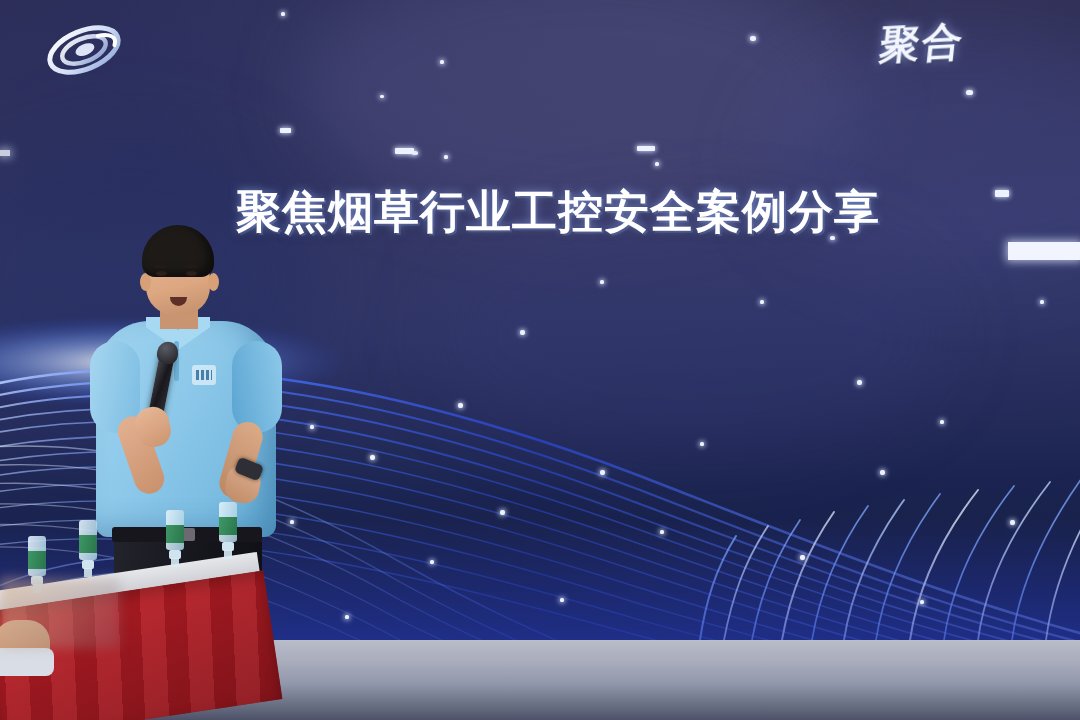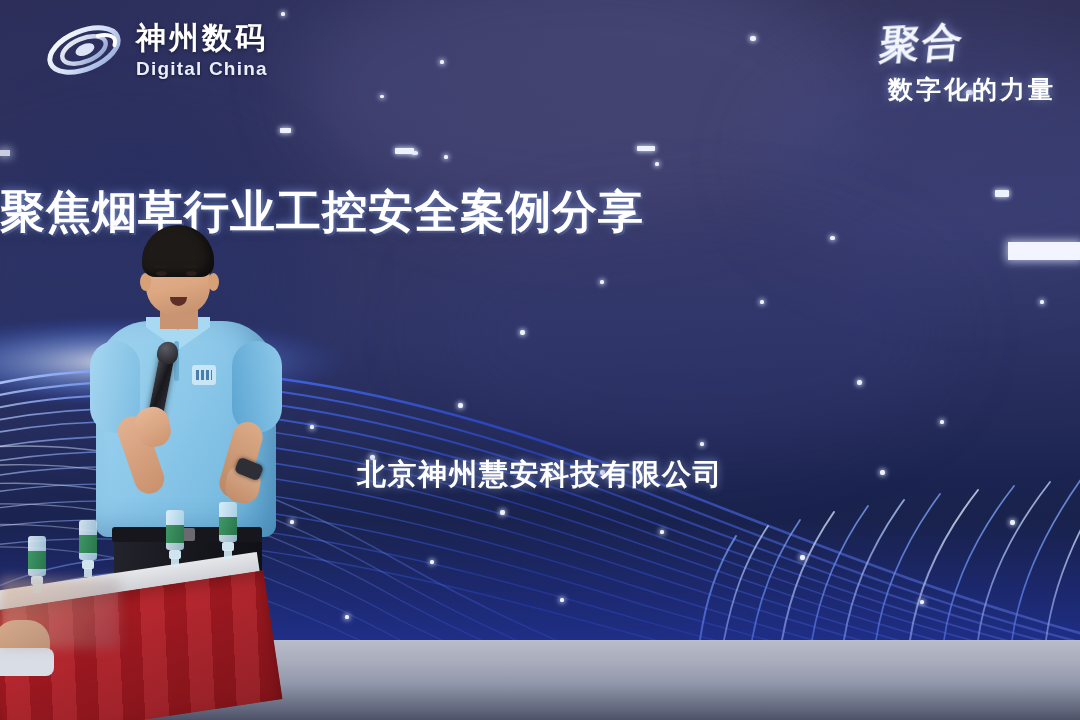--- a/index.html
+++ b/index.html
@@ -50,21 +50,21 @@
   .particle{
     position:absolute; background:#eef2ff; border-radius:40%;
     box-shadow:0 0 5px 1px rgba(210,225,255,.85);
     pointer-events:none;
   }
   .dash{ border-radius:1px; }
 
   
   .slide-title{
     position:absolute; left:0; top:186px; width:880px;
-    text-align:left;
+    text-align:right;
     font-size:45px; line-height:52px;
     letter-spacing:1px;
     font-weight:bold;
     color:#ffffff;
     font-family:"DejaVu Sans","Liberation Sans",sans-serif;
     text-shadow:0 0 9px rgba(150,175,255,.75), 0 3px 7px rgba(0,0,0,.55), 2px 2px 0 rgba(120,140,210,.35);
     white-space:nowrap;
   }
   .slide-date{
     position:absolute; left:0; top:350px; width:1080px;
@@ -405,49 +405,43 @@
         <div class="particle" style="left: 430px; top: 560px; width: 4px; height: 4px;"></div>
         <div class="particle" style="left: 290px; top: 520px; width: 4px; height: 4px;"></div>
         <div class="particle" style="left: 560px; top: 598px; width: 4px; height: 4px;"></div>
         <div class="particle" style="left: 920px; top: 600px; width: 4px; height: 4px;"></div>
         <div class="particle" style="left: 345px; top: 615px; width: 4px; height: 4px;"></div>
         <div class="particle" style="left: 1040px; top: 300px; width: 4px; height: 4px;"></div>
         <div class="particle" style="left: 830px; top: 236px; width: 5px; height: 4px;"></div>
       </div>
 
     <div class="slide-title">聚焦烟草行业工控安全案例分享</div>
-    <div class="slide-company">北京神州慧安科技有限公司</div>
 
     <div class="brand-left">
       <span class="dc-mark">
         <svg viewBox="0 0 80 64" width="80" height="64">
           <defs>
             <linearGradient id="swirl" x1="0" y1="0" x2="1" y2="1">
               <stop offset="0%" stop-color="#ffffff"></stop>
               <stop offset="55%" stop-color="#cfdcf5"></stop>
               <stop offset="100%" stop-color="#8fa6d8"></stop>
             </linearGradient>
           </defs>
           <g transform="rotate(-22 40 32)">
             <ellipse cx="40" cy="32" rx="36" ry="19" fill="none" stroke="url(#swirl)" stroke-width="5"></ellipse>
             <ellipse cx="40" cy="32" rx="23" ry="11.5" fill="none" stroke="url(#swirl)" stroke-width="4.5" opacity=".92"></ellipse>
             <ellipse cx="41" cy="32" rx="10" ry="5.5" fill="#e8eeff" opacity=".95"></ellipse>
             <path d="M58,24 C70,26 76,32 70,39" fill="none" stroke="#ffffff" stroke-width="4" stroke-linecap="round"></path>
           </g>
         </svg>
       </span>
-      <span class="dc-words">
-        <span class="dc-cn">神州数码</span>
-        <span class="dc-en">Digital China</span>
-      </span>
     </div>
 
     <div class="brand-right">
       <div class="jh-cal">聚合</div>
-      <div class="jh-sub">数字化的力量</div>
     </div>
 
     <div class="edge-bar" style="right:0;top:242px;width:72px;height:18px;"></div>
     <div class="edge-bar" style="left:0;top:150px;width:10px;height:6px;opacity:.8;"></div>
   </div>
 
   <div class="floor-lip"></div>
   <div class="floor"></div>
 
   <div class="speaker">

